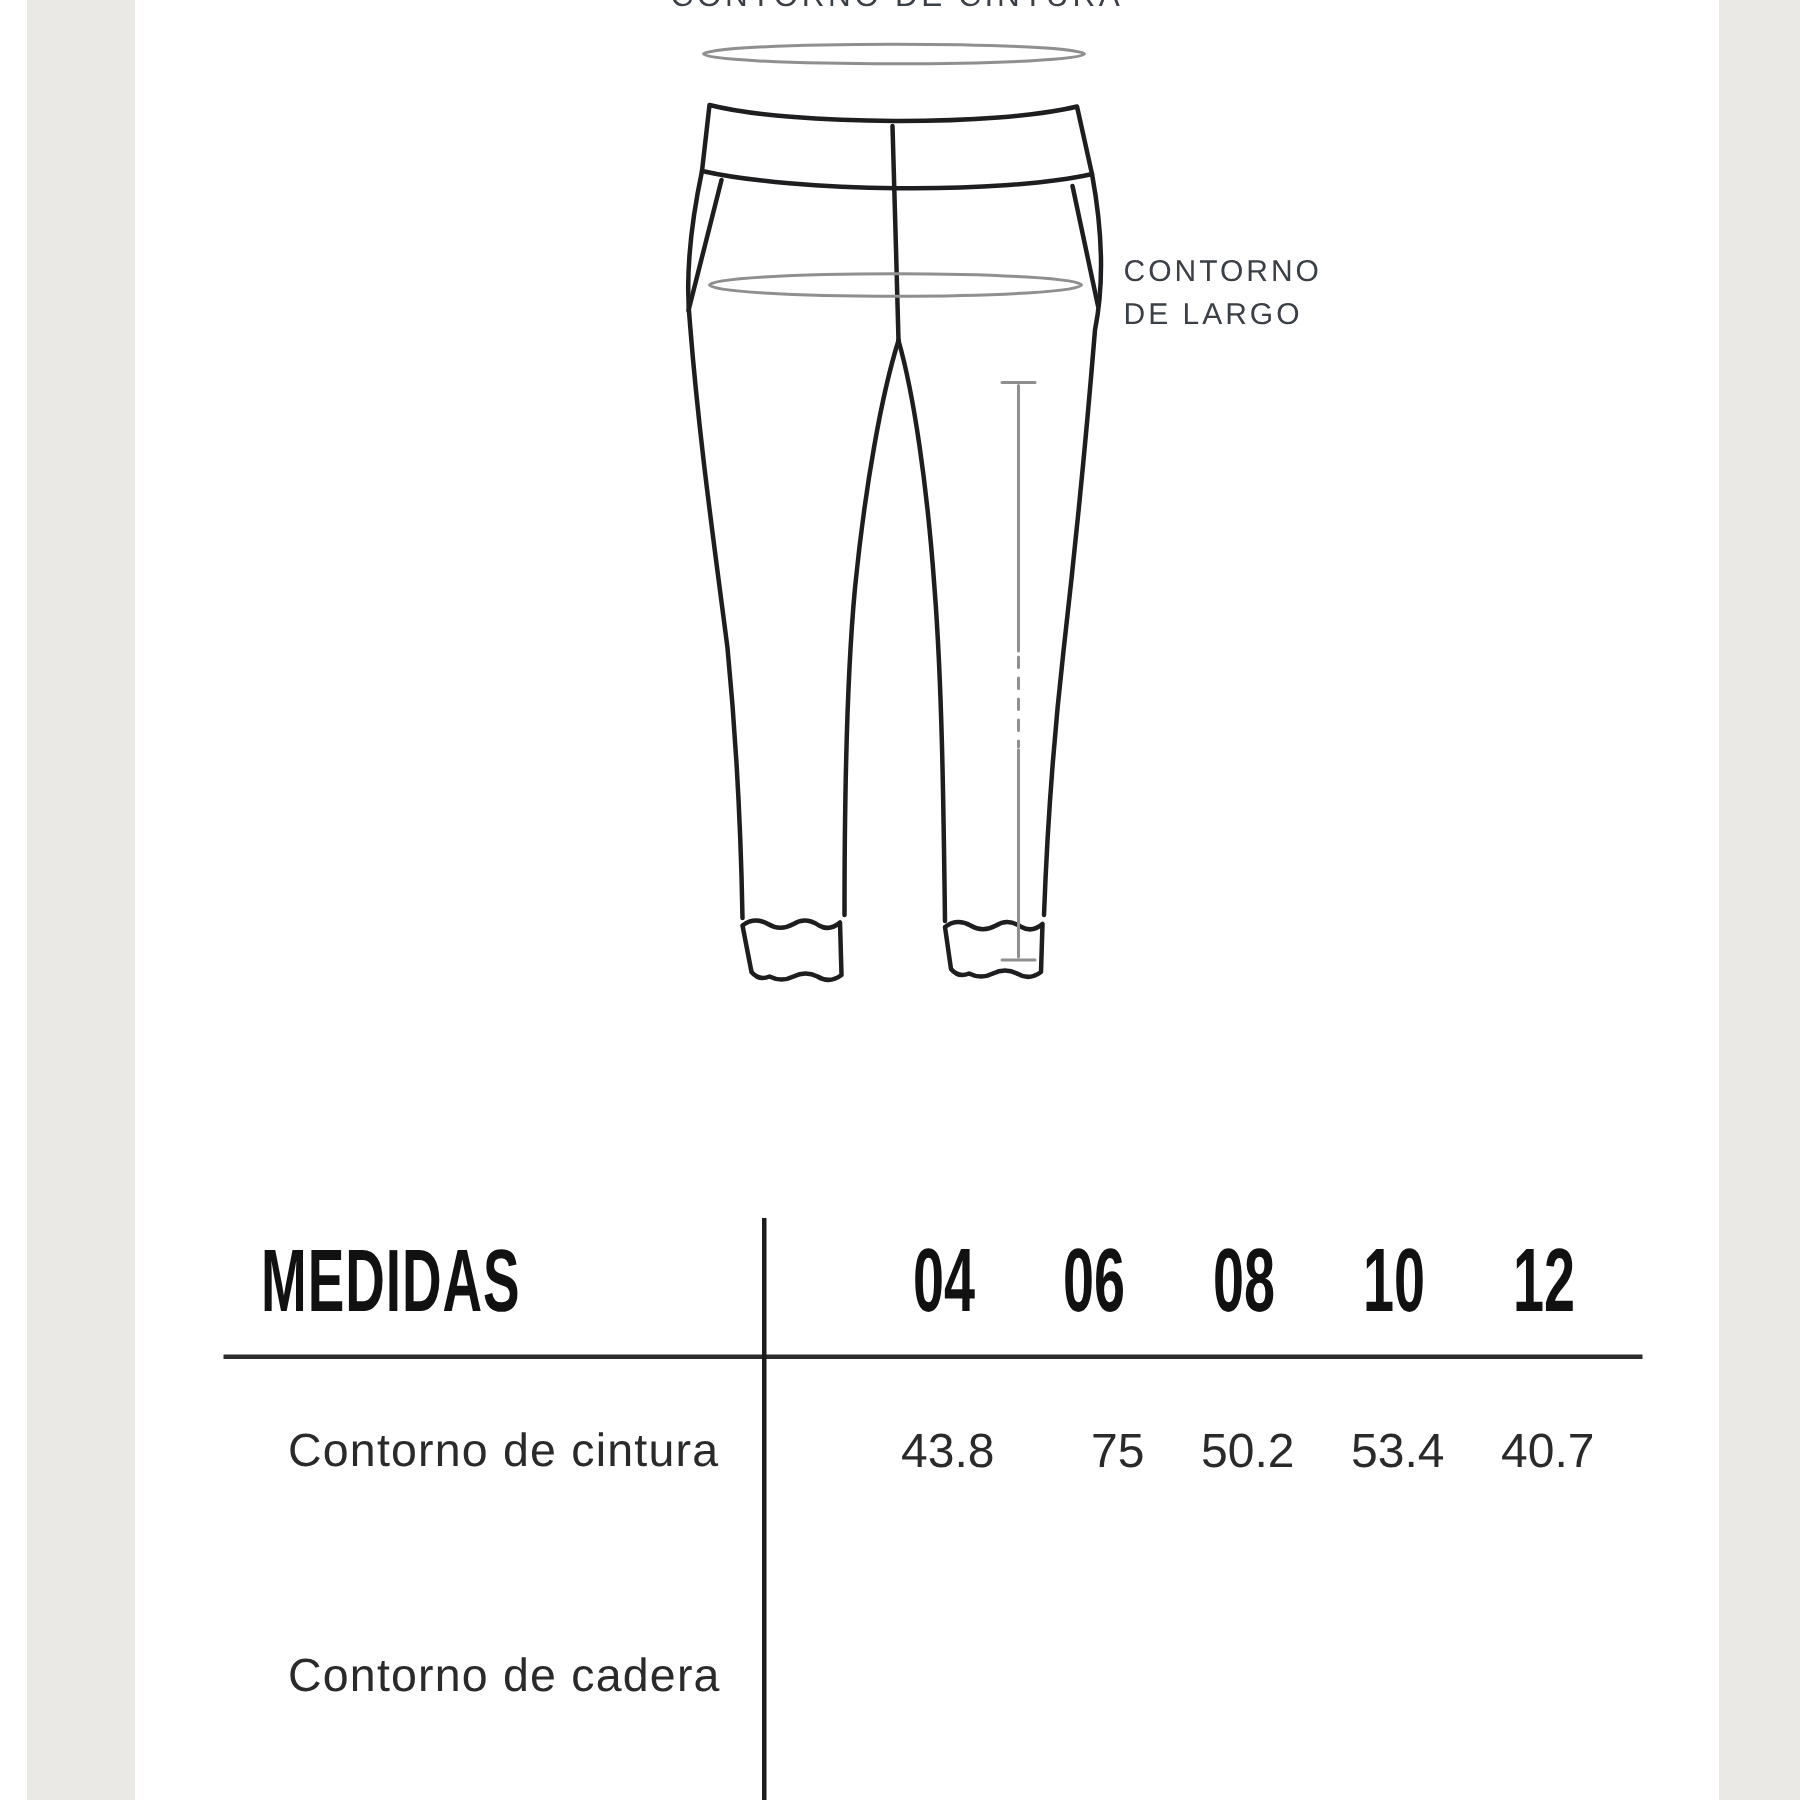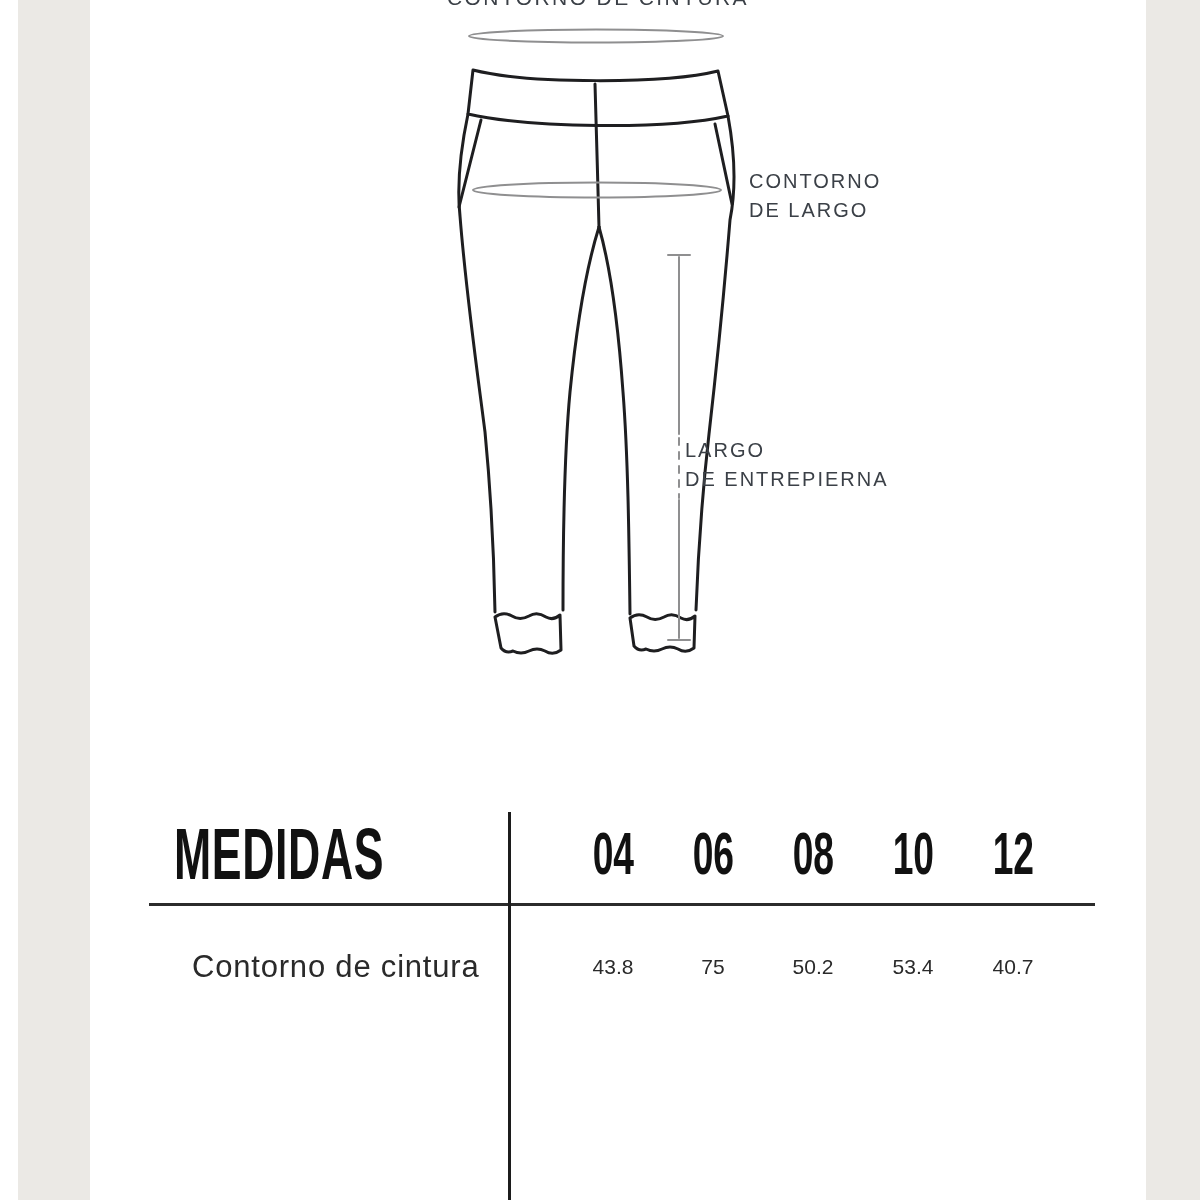--- a/index.html
+++ b/index.html
@@ -54,35 +54,35 @@
   .condensed {
     display: inline-block;
     font-weight: 700;
     transform: scaleX(0.62);
     color: #111111;
   }
   #table-title {
     position: absolute;
     left: 156px;
     top: 822px;
-    font-size: 72px;
+    font-size: 59px;
     line-height: 64px;
     letter-spacing: 1px;
   }
   #table-title .condensed { transform-origin: left center; }
 
   .col-row {
     position: absolute;
     left: 545px;
     width: 500px;
     display: flex;
   }
   .col-row > div {
     flex: 1;
-    text-align: center;
+    text-align: right;
   }
   #size-header-row { top: 822px; }
   #size-header-row > div {
     font-size: 60px;
     line-height: 64px;
   }
 
   .h-rule {
     position: absolute;
     left: 131px;
@@ -102,21 +102,21 @@
 
   .row-label {
     position: absolute;
     left: 174px;
     font-size: 31px;
     line-height: 44px;
     letter-spacing: 0.8px;
     color: #2a2a2a;
   }
   .values-row > div {
-    font-size: 21px;
+    font-size: 32px;
     line-height: 44px;
     color: #2a2a2a;
   }
   .row-y1 { top: 945px; }
   .row-y2 { top: 1095px; }
 </style>
 </head>
 <body>
 
 <div id="page">
@@ -156,24 +156,20 @@
     </g>
   </svg>
 
   <div id="waist-label" class="measure-label">CONTORNO DE CINTURA</div>
 
   <div id="hip-label" class="measure-label">
     <div>CONTORNO</div>
     <div>DE LARGO</div>
   </div>
 
-  <div id="inseam-label" class="measure-label">
-    <div>LARGO</div>
-    <div>DE ENTREPIERNA</div>
-  </div>
 
   <div id="table-title">
     <span class="condensed">MEDIDAS</span>
   </div>
 
   <div id="size-header-row" class="col-row">
     <div><span class="condensed">04</span></div>
     <div><span class="condensed">06</span></div>
     <div><span class="condensed">08</span></div>
     <div><span class="condensed">10</span></div>
@@ -185,14 +181,15 @@
 
   <div class="row-label row-y1">Contorno de cintura</div>
   <div class="col-row values-row row-y1">
     <div>43.8</div>
     <div>75</div>
     <div>50.2</div>
     <div>53.4</div>
     <div>40.7</div>
   </div>
 
+  <div class="row-label row-y2">Contorno de cadera</div>
 
 </div>
 
 </body></html>

